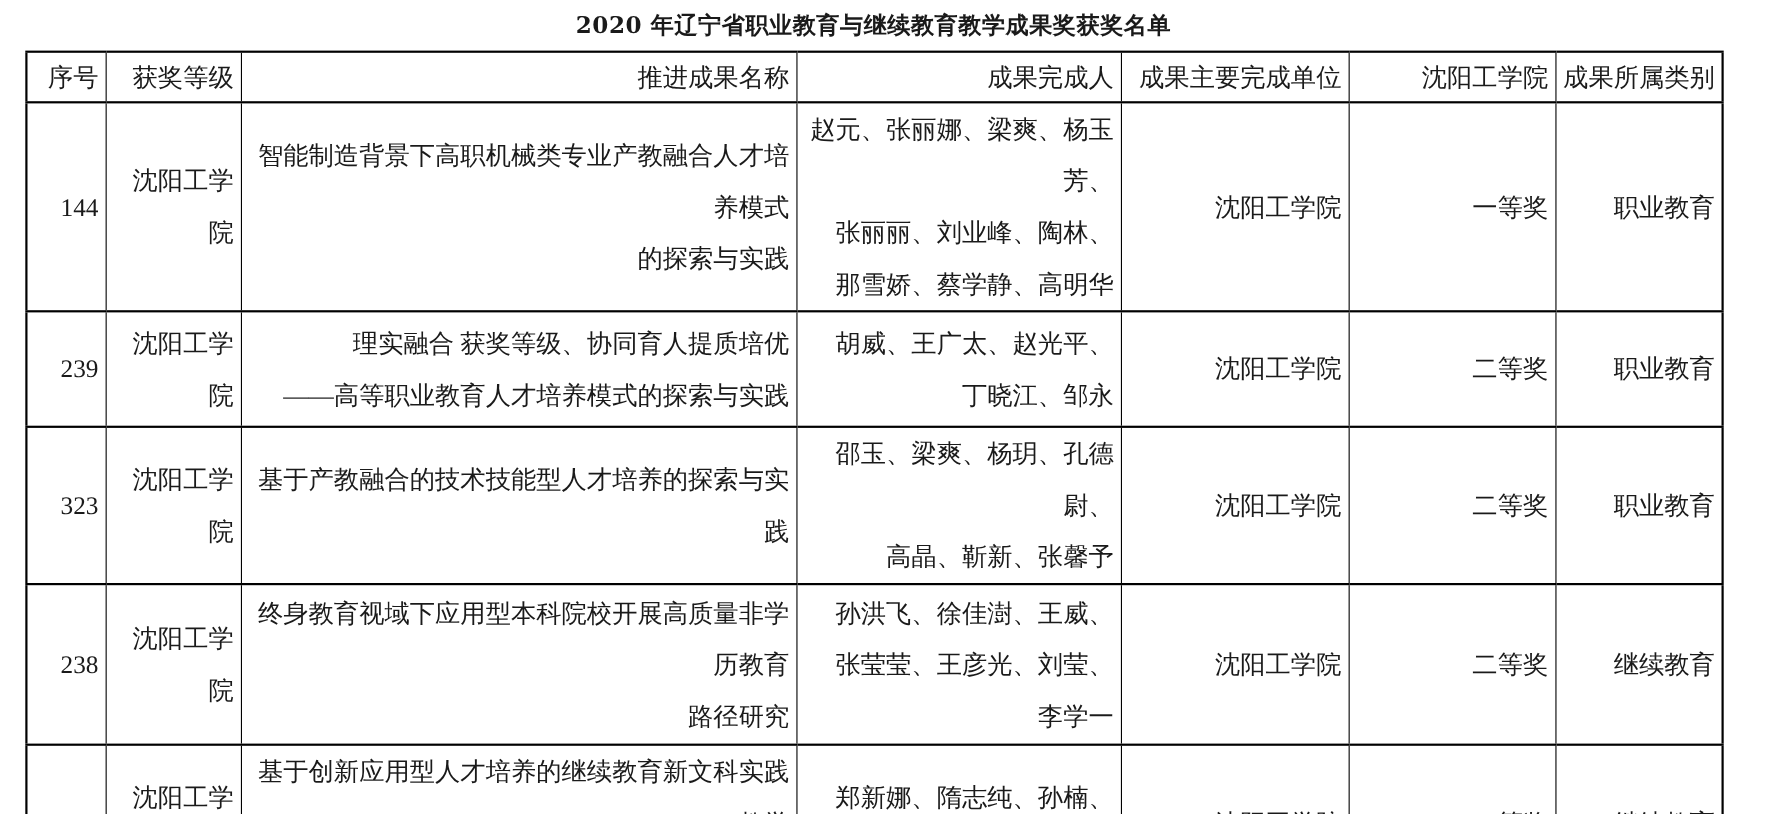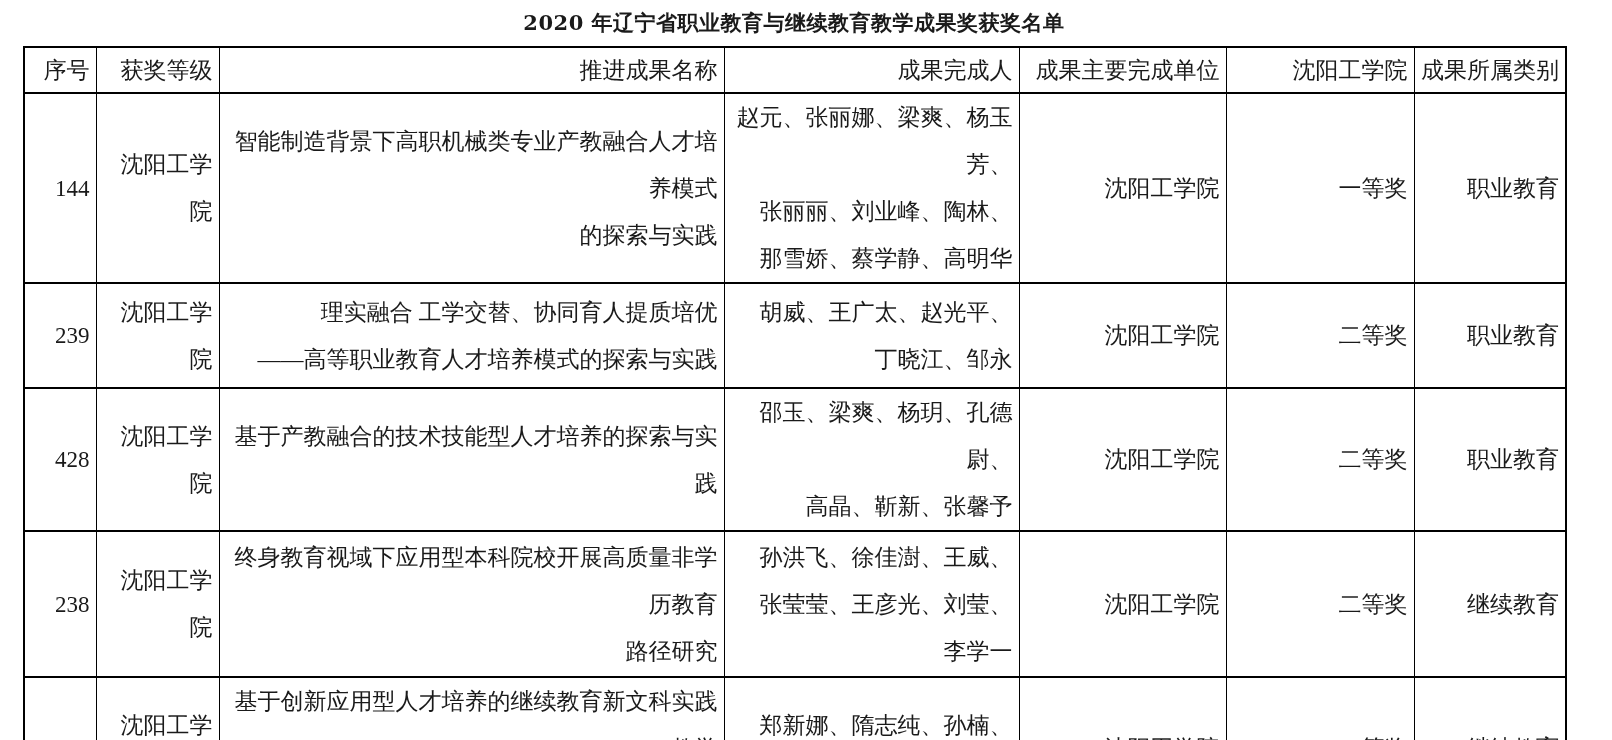--- a/index.html
+++ b/index.html
@@ -97,30 +97,30 @@
         <td>赵元、张丽娜、梁爽、杨玉芳、
 张丽丽、刘业峰、陶林、
 那雪娇、蔡学静、高明华</td>
         <td>沈阳工学院</td>
         <td>一等奖</td>
         <td>职业教育</td>
       </tr>
       <tr class="h105">
         <td>239</td>
         <td>沈阳工学院</td>
-        <td>理实融合 工学交替、协同育人提质培优
+        <td>理实融合 获奖等级、协同育人提质培优
 ——高等职业教育人才培养模式的探索与实践</td>
         <td>胡威、王广太、赵光平、
 丁晓江、邹永</td>
         <td>沈阳工学院</td>
         <td>二等奖</td>
         <td>职业教育</td>
       </tr>
       <tr class="h105">
-        <td>428</td>
+        <td>323</td>
         <td>沈阳工学院</td>
         <td>基于产教融合的技术技能型人才培养的探索与实践</td>
         <td>邵玉、梁爽、杨玥、孔德尉、
 高晶、靳新、张馨予</td>
         <td>沈阳工学院</td>
         <td>二等奖</td>
         <td>职业教育</td>
       </tr>
       <tr class="h146">
         <td>238</td>

